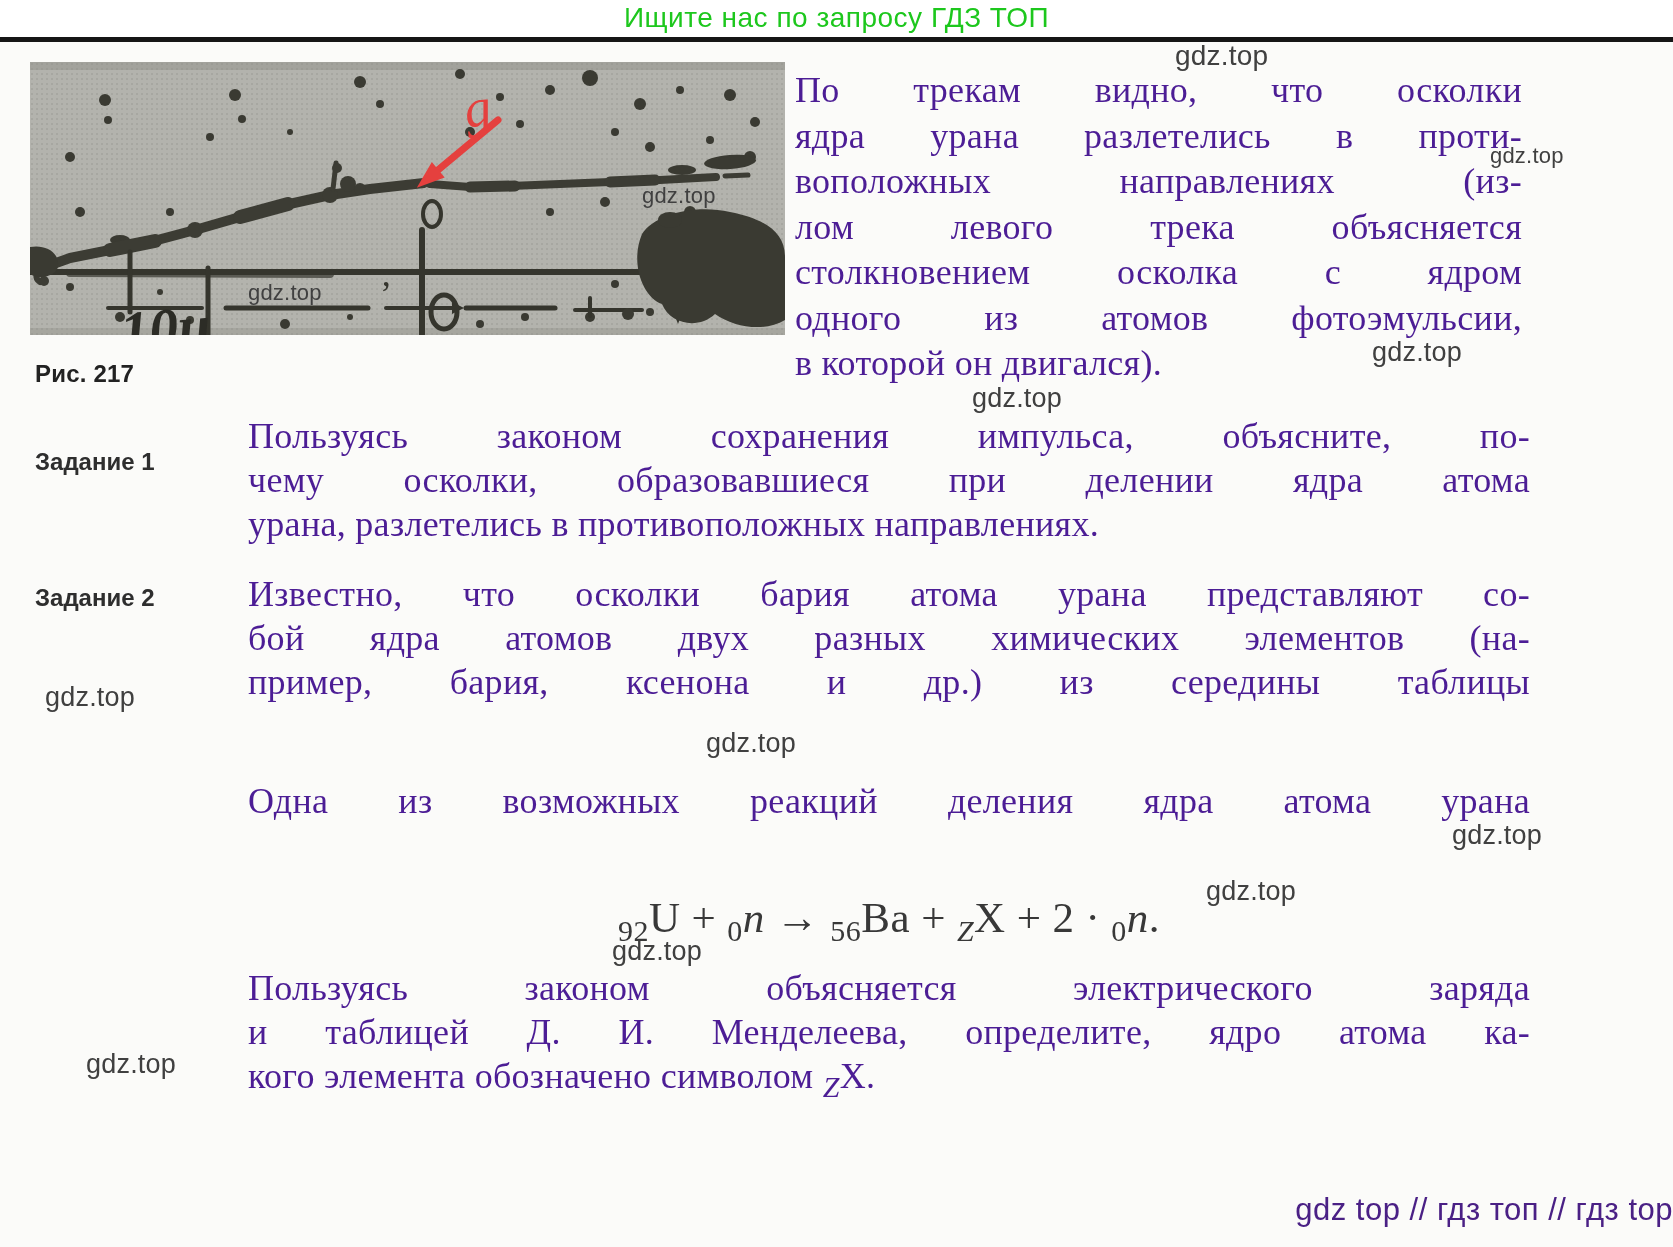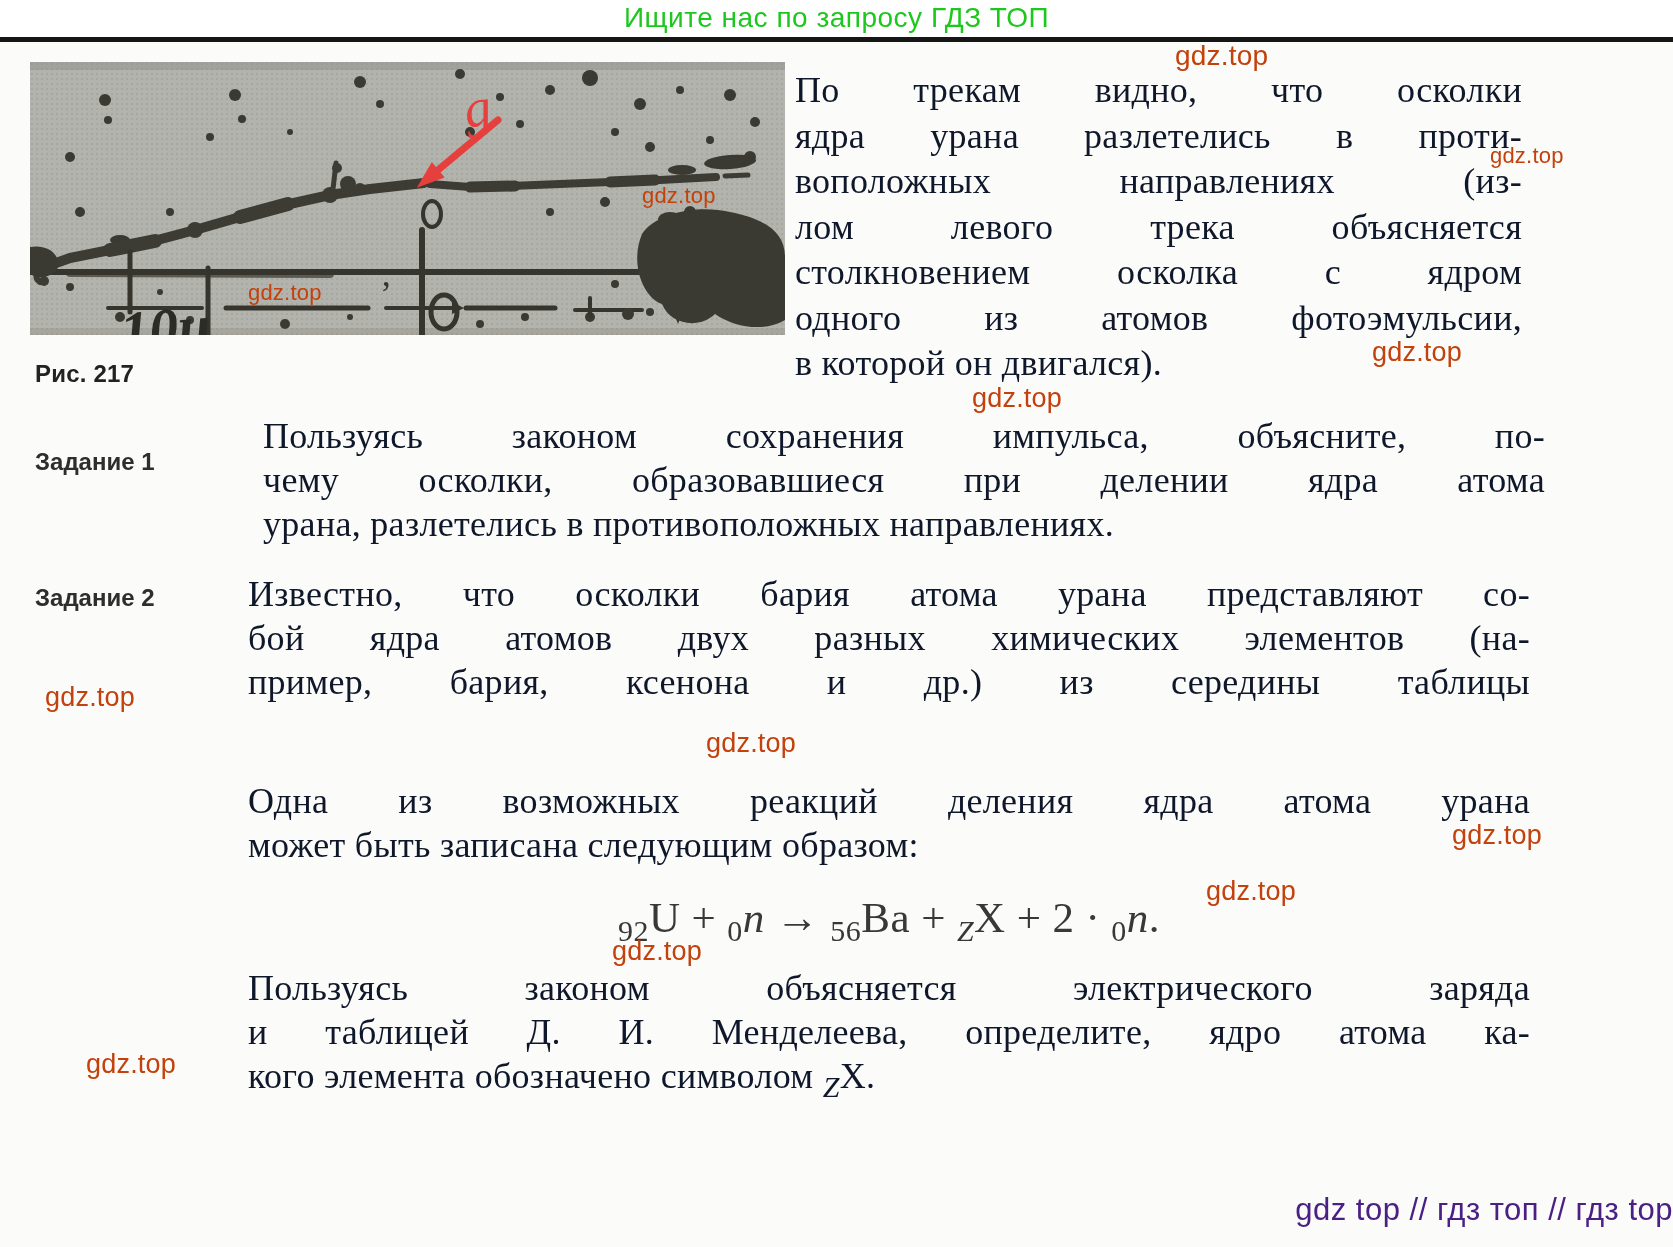--- a/index.html
+++ b/index.html
@@ -22,39 +22,39 @@
   .figcap{
     position:absolute;left:35px;top:360px;
     font-family:"Liberation Sans",sans-serif;font-weight:bold;font-size:24px;color:#222222;
     letter-spacing:0.2px;
   }
   .tasklabel{
     position:absolute;left:35px;
     font-family:"Liberation Sans",sans-serif;font-weight:bold;font-size:24px;color:#2e2e2e;
   }
   .serif-par{
-    position:absolute;color:#0f172a;font-size:36px;line-height:45px;letter-spacing:0.3px;
+    position:absolute;color:#4c1d95;font-size:36px;line-height:45px;letter-spacing:0.3px;
   }
   .pline{text-align:justify;text-align-last:justify;}
   .pline.pl-last{text-align-last:left;}
   .intro{left:795px;top:68px;width:727px;line-height:45.5px;}
-  .t1text{left:263px;top:414px;width:1282px;line-height:44px;}
+  .t1text{left:248px;top:414px;width:1282px;line-height:44px;}
   .t2text{left:248px;top:572px;width:1282px;line-height:44px;}
   .p3text{left:248px;top:779px;width:1282px;line-height:44px;}
   .p4text{left:248px;top:966px;width:1282px;line-height:44px;}
   .lastline{left:248px;top:1054px;width:1282px;line-height:44px;}
   .formula{
     position:absolute;left:248px;top:893px;width:1282px;text-align:center;
     font-size:43px;color:#383838;letter-spacing:0.5px;
   }
   .fx-sub{font-size:30px;vertical-align:-9px;}
   .fx-op{margin:0 11px;}
   .fx-it{font-style:italic;}
   .wm{
-    position:absolute;color:#c2410c;font-family:"Liberation Sans",sans-serif;
+    position:absolute;color:#404040;font-family:"Liberation Sans",sans-serif;
     font-weight:500;letter-spacing:0.2px;white-space:nowrap;
   }
   .footer{
     position:absolute;left:0;top:1192px;width:1673px;text-align:right;
     font-family:"Liberation Sans",sans-serif;font-size:31px;font-weight:500;
     color:#4a2085;letter-spacing:0.5px;
   }
 </style>
 </head>
 <body>
@@ -199,21 +199,20 @@
 
   <div class="tasklabel" style="top:584px;">Задание 2</div>
   <div class="serif-par t2text">
       <div class="pline">Известно, что осколки бария атома урана представляют со-</div>
       <div class="pline">бой ядра атомов двух разных химических элементов (на-</div>
       <div class="pline">пример, бария, ксенона и др.) из середины таблицы</div>
     </div>
 
   <div class="serif-par p3text">
       <div class="pline">Одна из возможных реакций деления ядра атома урана</div>
-      <div class="pline pl-last">может быть записана следующим образом:</div>
     </div>
 
   <div class="formula"><span class="fx-sub">92</span><span class="">U</span><span class="fx-op">+</span><span class="fx-sub">0</span><span class="fx-it">n</span><span class="fx-op">→</span><span class="fx-sub">56</span><span class="">Ba</span><span class="fx-op">+</span><span class="fx-sub fx-it">Z</span><span class="">X</span><span class="fx-op">+</span><span class="">2</span><span class="fx-op">·</span><span class="fx-sub">0</span><span class="fx-it">n</span><span class="">.</span></div>
 
   <div class="serif-par p4text">
       <div class="pline">Пользуясь законом объясняется электрического заряда</div>
       <div class="pline">и таблицей Д. И. Менделеева, определите, ядро атома ка-</div>
     </div>
   <div class="serif-par lastline"><span>кого элемента обозначено символом </span><span class="fx-sub fx-it">Z</span><span class="">X.</span></div>
 

